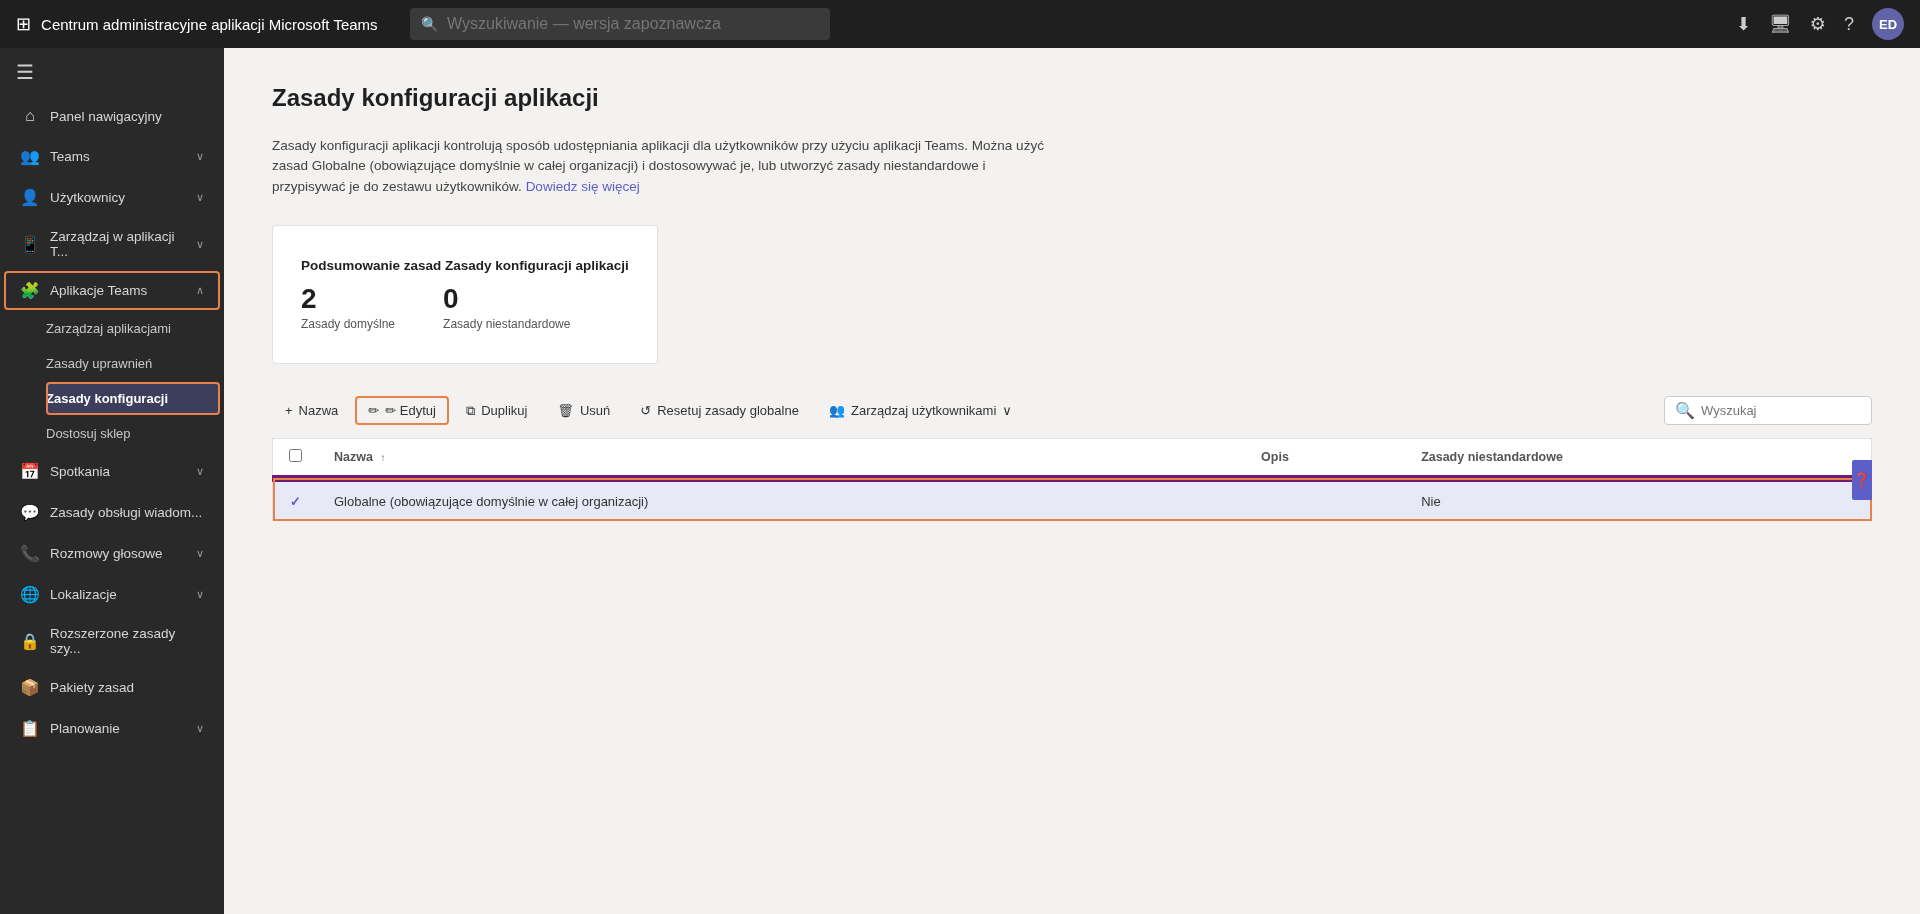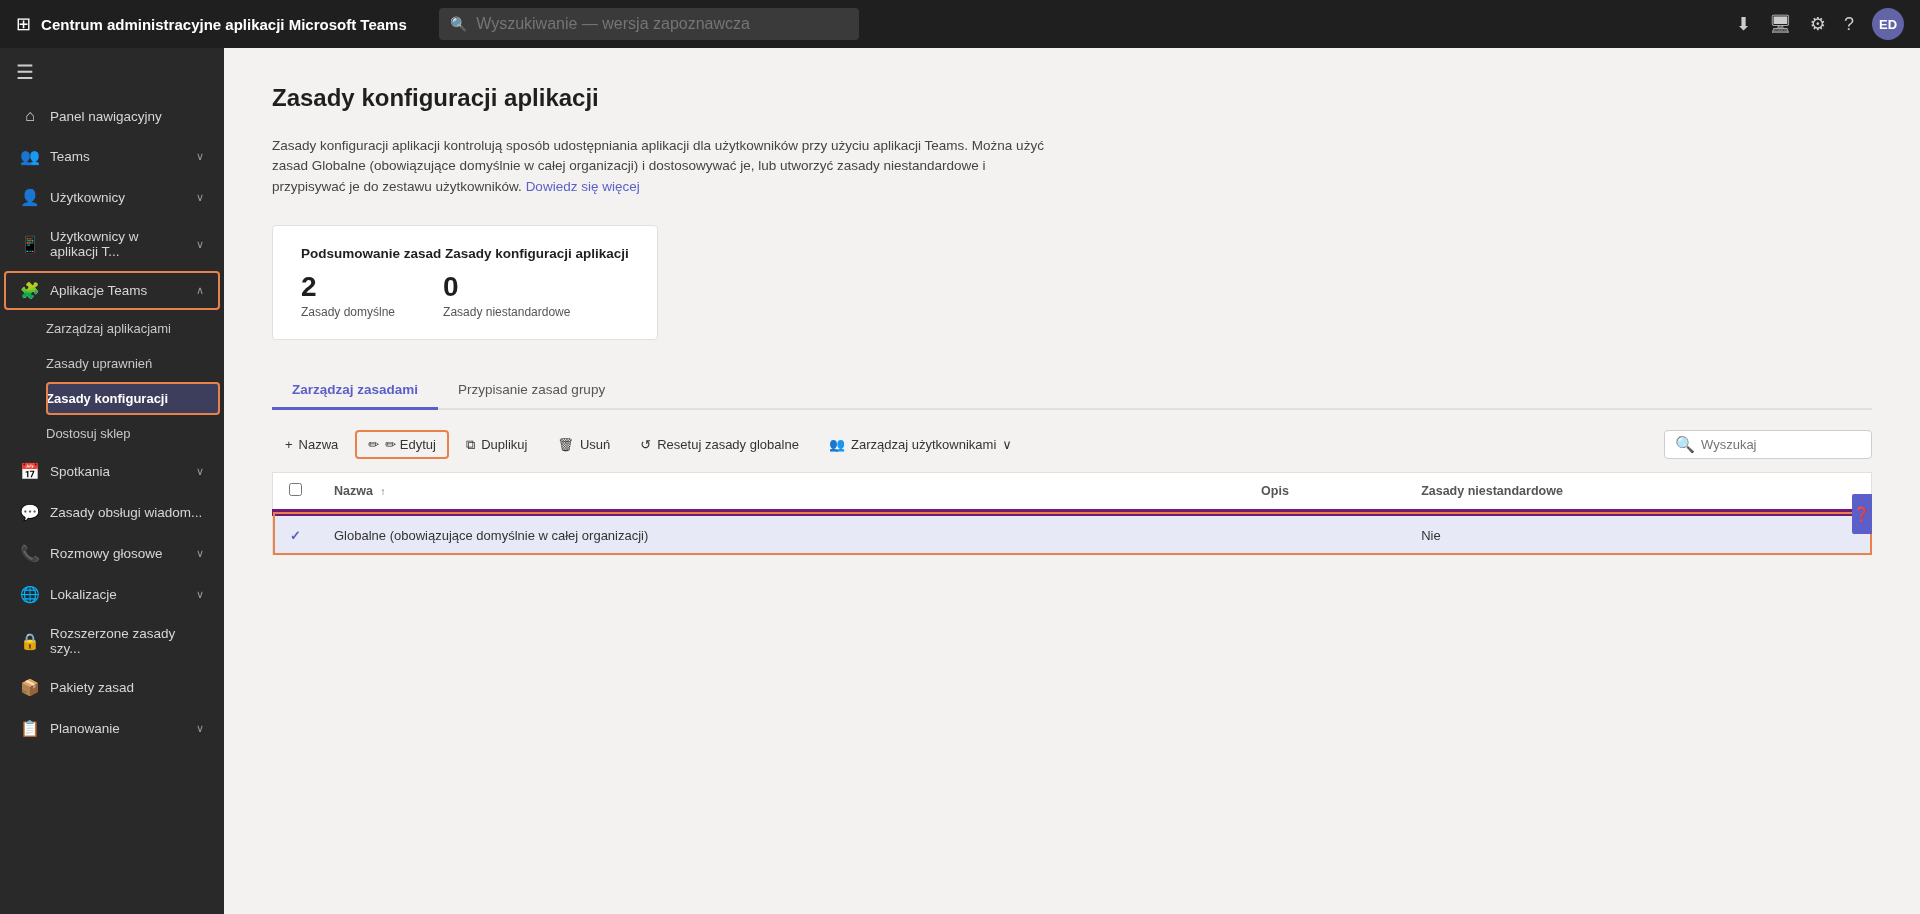--- a/index.html
+++ b/index.html
@@ -12,21 +12,21 @@
       height: 48px;
       display: flex;
       align-items: center;
       padding: 0 16px;
       gap: 12px;
       flex-shrink: 0;
       z-index: 100;
     }
     .topbar-logo { display: flex; align-items: center; gap: 10px; }
     .topbar-grid-icon { color: #fff; font-size: 18px; cursor: pointer; }
-    .topbar-title { color: #fff; font-size: 15px; font-weight: 700; white-space: nowrap; }
+    .topbar-title { color: #fff; font-size: 15px; font-weight: 400; white-space: nowrap; }
     .topbar-search {
       flex: 1;
       max-width: 420px;
       margin-left: 20px;
       background: #3a3a3a;
       border: none;
       border-radius: 4px;
       height: 32px;
       display: flex;
       align-items: center;
@@ -128,21 +128,21 @@
       line-height: 1.5;
       margin-bottom: 28px;
     }
     .page-desc a { color: #5b5fc7; text-decoration: none; }
 
     
     .summary-card {
       background: #fff;
       border: 1px solid #e0e0e0;
       border-radius: 4px;
-      padding: 20px 28px;
+      padding: 32px 28px;
       display: inline-flex;
       flex-direction: column;
       gap: 10px;
       min-width: 320px;
       margin-bottom: 32px;
     }
     .summary-card-title { font-size: 13.5px; font-weight: 600; color: #1f1f1f; }
     .summary-card-stats { display: flex; gap: 48px; }
     .summary-stat-value { font-size: 28px; font-weight: 700; color: #1f1f1f; }
     .summary-stat-label { font-size: 12px; color: #555; margin-top: 2px; }
@@ -272,21 +272,21 @@
     </div>
 
     <div class="sidebar-item">
       <span class="sidebar-item-icon">👤</span>
       <span class="sidebar-item-label">Użytkownicy</span>
       <span class="sidebar-chevron">∨</span>
     </div>
 
     <div class="sidebar-item">
       <span class="sidebar-item-icon">📱</span>
-      <span class="sidebar-item-label">Użytkownicy w aplikacji T...</span>
+      <span class="sidebar-item-label">Zarządzaj w aplikacji T...</span>
       <span class="sidebar-chevron">∨</span>
     </div>
 
     <div class="sidebar-item highlighted" style="outline:2px solid #e8824a; outline-offset:-2px;">
       <span class="sidebar-item-icon">🧩</span>
       <span class="sidebar-item-label">Aplikacje Teams</span>
       <span class="sidebar-chevron">∧</span>
     </div>
 
     <div class="sidebar-sub-item">
@@ -358,24 +358,20 @@
           <div class="summary-stat-label">Zasady domyślne</div>
         </div>
         <div>
           <div class="summary-stat-value">0</div>
           <div class="summary-stat-label">Zasady niestandardowe</div>
         </div>
       </div>
     </div>
 
     
-    <div class="tabs-bar">
-      <div class="tab active">Zarządzaj zasadami</div>
-      <div class="tab">Przypisanie zasad grupy</div>
-    </div>
 
     
     <div class="toolbar">
       <button class="toolbar-btn">
         <span class="toolbar-btn-icon">+</span>
         <span>Nazwa</span>
       </button>
       <button class="toolbar-btn highlighted-btn" style="outline:2px solid #e8824a; outline-offset:-2px;">
         <span class="toolbar-btn-icon">✏</span>
         <span>✏ Edytuj</span>

